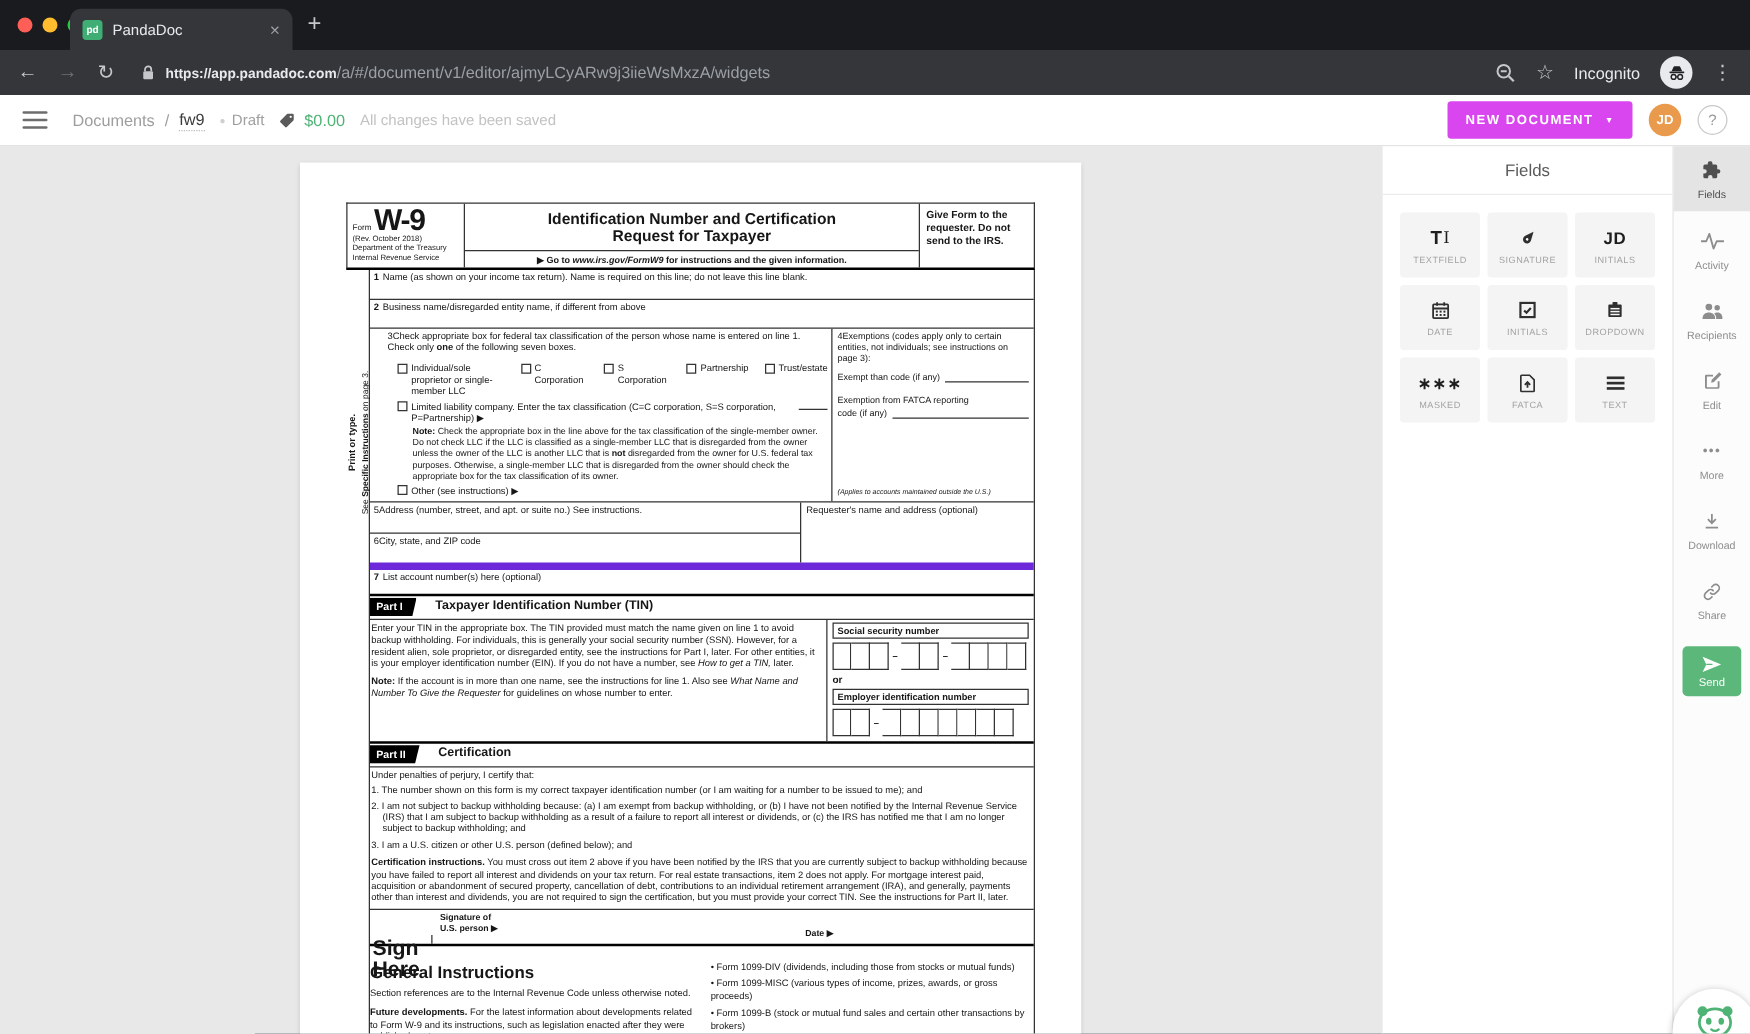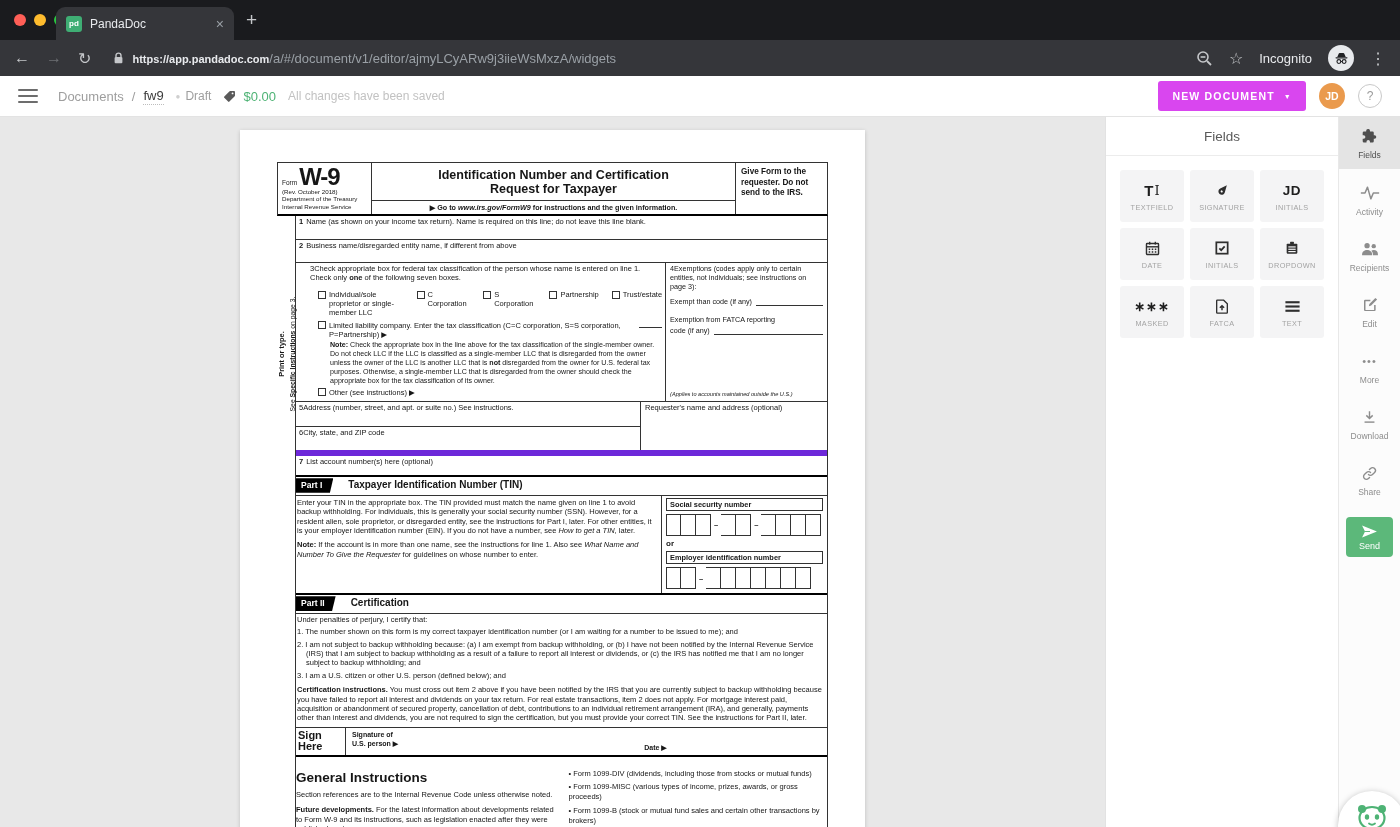--- a/index.html
+++ b/index.html
@@ -119,22 +119,22 @@
   .tcell { width:15px; height:22px; border:1px solid #333; border-left:none; background:#fff; }
   .tgroup .tcell:first-child { border-left:1px solid #333; }
   .tdash { align-self:center; margin:0 3px; font-weight:bold; }
   .tin-or { font-weight:bold; font-size:8px; margin:3px 0 2px 0; }
 
   .p2-body { padding:1px 3px 0 1px; }
   .cert-item { margin-top:3px; padding-left:9px; text-indent:-9px; }
   .ci-p { margin-top:5px; margin-bottom:4px; }
 
   .sign-row { display:flex; border-top:1px solid #333; border-bottom:2px solid #000; height:30px; }
-  .sign-here { width:50px; border-right:1px solid #333; font-weight:bold; font-size:11px; line-height:1.05;
-               padding:2px 0 0 2px; }
+  .sign-here { width:50px; border-right:1px solid #333; font-weight:bold; font-size:17px; line-height:1.05;
+               padding:2px 0 0 2px;margin-top:20px; }
   .sign-mid { flex:1; position:relative; padding:2px 0 0 6px; font-weight:bold; font-size:7px; line-height:1.3; }
   .date-lab { position:absolute; left:62%; bottom:3px; font-weight:bold; font-size:7px; }
 
   .gi { display:flex; gap:14px; margin-top:12px; }
   .gi-col { flex:1; font-size:7.5px; line-height:1.3; }
   .gi-title { font-size:13.5px; font-weight:bold; margin-bottom:4px; }
   .gi-col p { margin-bottom:5px; }
   .gi-bullet { margin-bottom:4px; }
 
   

